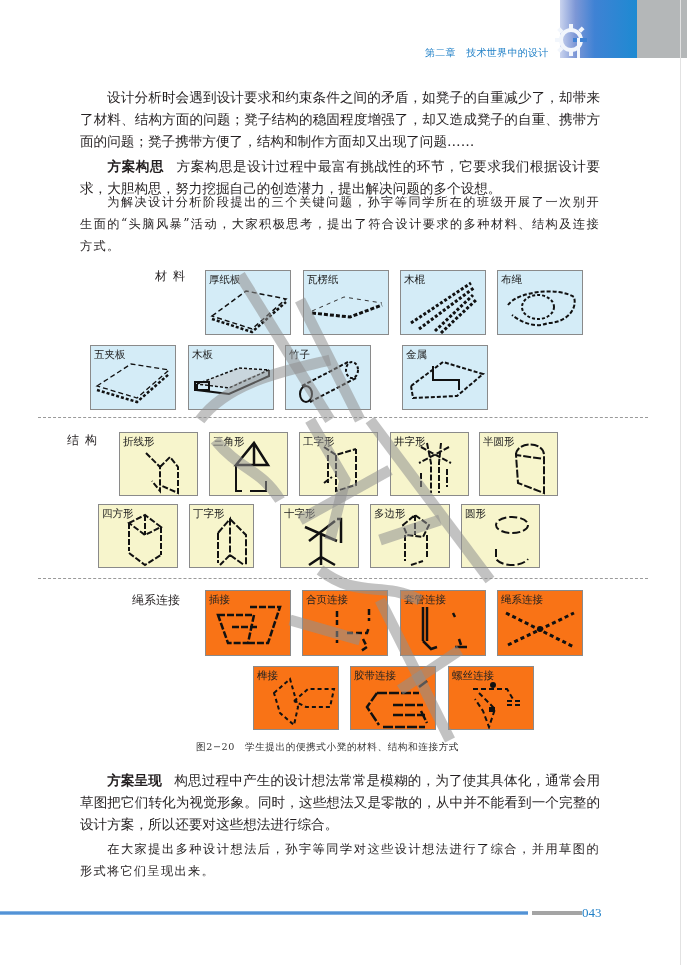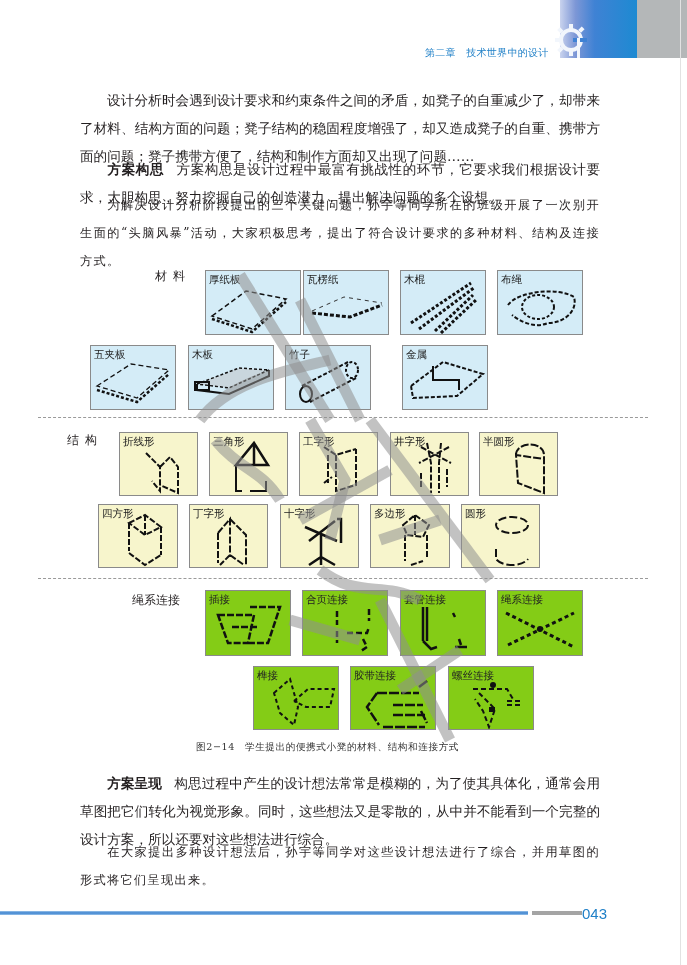--- a/index.html
+++ b/index.html
@@ -4,42 +4,42 @@
 <style>
   html,body{margin:0;padding:0;}
   body{width:687px;height:965px;position:relative;background:#ffffff;overflow:hidden;
        font-family:"DejaVu Serif","Liberation Serif",serif;color:#231f20;}
   .hdr-band{position:absolute;left:560px;top:0;width:77px;height:58px;
        background:linear-gradient(90deg,#c9d3ee 0%,#7d97d6 20%,#3f82d4 45%,#1d8ad2 100%);}
   .hdr-gray{position:absolute;left:637px;top:0;width:50px;height:58px;background:#b4b7b8;}
   .hdr-gear{position:absolute;left:553px;top:22px;width:36px;height:36px;}
   .hdr-title{position:absolute;left:425px;top:46px;font-size:10px;color:#1e7fc7;
        font-family:Liberation Serif, serif;letter-spacing:0.3px;}
-  .para{position:absolute;left:80px;width:520px;font-size:13.6px;line-height:28px;
+  .para{position:absolute;left:80px;width:520px;font-size:13.6px;line-height:22px;
         text-align:justify;}
   .para .ind{display:inline-block;width:27px;}
   .para b{font-family:"DejaVu Sans","Liberation Sans",sans-serif;font-weight:bold;}
   .para.kai{font-size:12.2px;letter-spacing:1.3px;}
   .sec-label{position:absolute;font-size:12px;font-weight:normal;
        font-family:"DejaVu Sans","Liberation Sans",sans-serif;letter-spacing:6px;}
   .box{position:absolute;border:1px solid #8a8a8a;box-sizing:border-box;overflow:hidden;}
   .box.mat{background:#d4ecf7;}
   .box.str{background:#f7f5cc;margin-left:12px;}
-  .box.con{background:#84cc16;}
+  .box.con{background:#f97316;}
   .box .lbl{position:absolute;left:3px;top:2px;font-size:10.5px;color:#222;}
   .box svg{position:absolute;left:0;top:0;}
   .dotline{position:absolute;left:38px;width:610px;border-top:1px dashed #9a9a9a;}
   .caption{position:absolute;left:196px;top:741px;font-size:9.6px;color:#333;letter-spacing:0.6px;}
   .caption .num{margin-right:10px;}
   .watermark{position:absolute;left:0;top:0;pointer-events:none;}
   .foot-line{position:absolute;left:0;top:911px;width:528px;height:4px;
         background:linear-gradient(180deg,#9cc4ea 0%,#3b82cf 50%,#9cc4ea 100%);}
   .foot-gray{position:absolute;left:532px;top:911px;width:50px;height:4px;background:#a4a4a4;}
-  .foot-num{position:absolute;left:582px;top:905px;font-size:15px;color:#1e7fc7;
-        font-family:Liberation Sans, sans-serif;}
+  .foot-num{position:absolute;left:582px;top:905px;font-size:13px;color:#1e7fc7;
+        font-family:Liberation Serif, serif;}
   .right-edge{position:absolute;left:680px;top:0;width:1px;height:965px;background:#e2e2e2;}
 </style>
 </head>
 <body>
 
 <div class="hdr-band"></div>
 <div class="hdr-gray"></div>
 <svg class="hdr-gear" viewBox="0 0 36 36">
   <g fill="none" stroke="#f2f6fc" stroke-width="4">
     <circle cx="18" cy="18" r="10"></circle>
@@ -62,21 +62,21 @@
 </div>
 <div class="para" style="top:155px;">
   <span class="ind"></span><b>方案构思</b><span style="display:inline-block;width:12px;"></span><span>方案构思是设计过程中最富有挑战性的环节，它要求我们根据设计要求，大胆构思，努力挖掘自己的创造潜力，提出解决问题的多个设想。</span>
 </div>
 <div class="para kai" style="top:191px;">
   <span class="ind"></span><span>为解决设计分析阶段提出的三个关键问题，孙宇等同学所在的班级开展了一次别开生面的“头脑风暴”活动，大家积极思考，提出了符合设计要求的多种材料、结构及连接方式。</span>
 </div>
 
 <div class="sec-label" style="left:155px;top:268px;">材料</div>
 
-<div class="box mat" style="left:205px;top:270px;width:96px;height:65px;">
+<div class="box mat" style="left:205px;top:270px;width:86px;height:65px;">
   <span class="lbl">厚纸板</span>
   <svg width="86" height="65">
       <path d="M6 45 L40 20 L80 28 L46 58 Z" fill="none" stroke="#111" stroke-width="1.5" stroke-dasharray="5 3"></path>
       <path d="M6 48 L46 61 L80 31" fill="none" stroke="#111" stroke-width="2.5" stroke-dasharray="3 2"></path>
     </svg>
 </div>
 <div class="box mat" style="left:303px;top:270px;width:86px;height:65px;">
   <span class="lbl">瓦楞纸</span>
   <svg width="86" height="65">
       <path d="M8 40 L40 26 L78 32" fill="none" stroke="#333" stroke-width="1" stroke-dasharray="4 4"></path>
@@ -164,21 +164,21 @@
       <path d="M36 22 C36 8 64 8 64 22 L64 60 L38 50 L36 22 L64 26" fill="none" stroke="#111" stroke-width="2" stroke-dasharray="8 2"></path>
     </svg>
 </div>
 
 <div class="box str" style="left:86px;top:504px;width:80px;height:64px;">
   <span class="lbl">四方形</span>
   <svg width="80" height="64">
       <path d="M30 18 L46 10 L62 22 L46 30 Z M46 10 L46 30 M30 18 L30 46 M62 22 L62 50 M30 48 L46 60 L62 50" fill="none" stroke="#111" stroke-width="2" stroke-dasharray="6 2"></path>
     </svg>
 </div>
-<div class="box str" style="left:177px;top:504px;width:79px;height:64px;">
+<div class="box str" style="left:177px;top:504px;width:65px;height:64px;">
   <span class="lbl">丁字形</span>
   <svg width="79" height="64">
       <path d="M28 28 L40 14 L40 50 L30 60 M40 50 L54 60 M40 14 L56 30 L56 60 M28 28 L28 58" fill="none" stroke="#111" stroke-width="2" stroke-dasharray="7 2"></path>
     </svg>
 </div>
 <div class="box str" style="left:268px;top:504px;width:79px;height:64px;">
   <span class="lbl">十字形</span>
   <svg width="79" height="64">
       <path d="M24 22 L56 36 M54 16 L28 36 M40 28 L40 60 M28 60 L40 52 L54 60 M56 14 L60 14 L60 38" fill="none" stroke="#111" stroke-width="2.5"></path>
     </svg>
@@ -242,21 +242,21 @@
 <div class="box con" style="left:448px;top:666px;width:86px;height:64px;">
   <span class="lbl">螺丝连接</span>
   <svg width="86" height="64">
       <path d="M24 22 L58 22 L64 32 M58 34 L74 34 M58 38 L74 38 M30 26 L46 42 L40 60 L34 44 L26 32" fill="none" stroke="#111" stroke-width="2" stroke-dasharray="5 3"></path>
       <circle cx="44" cy="18" r="3" fill="#111"></circle>
       <rect x="40" y="40" width="6" height="5" fill="#111"></rect>
     </svg>
 </div>
 
 <div class="caption">
-  <span class="num">图2−14</span><span>学生提出的便携式小凳的材料、结构和连接方式</span>
+  <span class="num">图2−20</span><span>学生提出的便携式小凳的材料、结构和连接方式</span>
 </div>
 
 <div class="para" style="top:769px;">
   <span class="ind"></span><b>方案呈现</b><span style="display:inline-block;width:12px;"></span><span>构思过程中产生的设计想法常常是模糊的，为了使其具体化，通常会用草图把它们转化为视觉形象。同时，这些想法又是零散的，从中并不能看到一个完整的设计方案，所以还要对这些想法进行综合。</span>
 </div>
 <div class="para kai" style="top:838px;">
   <span class="ind"></span><span>在大家提出多种设计想法后，孙宇等同学对这些设计想法进行了综合，并用草图的形式将它们呈现出来。</span>
 </div>
 
 <svg class="watermark" width="687" height="965">

